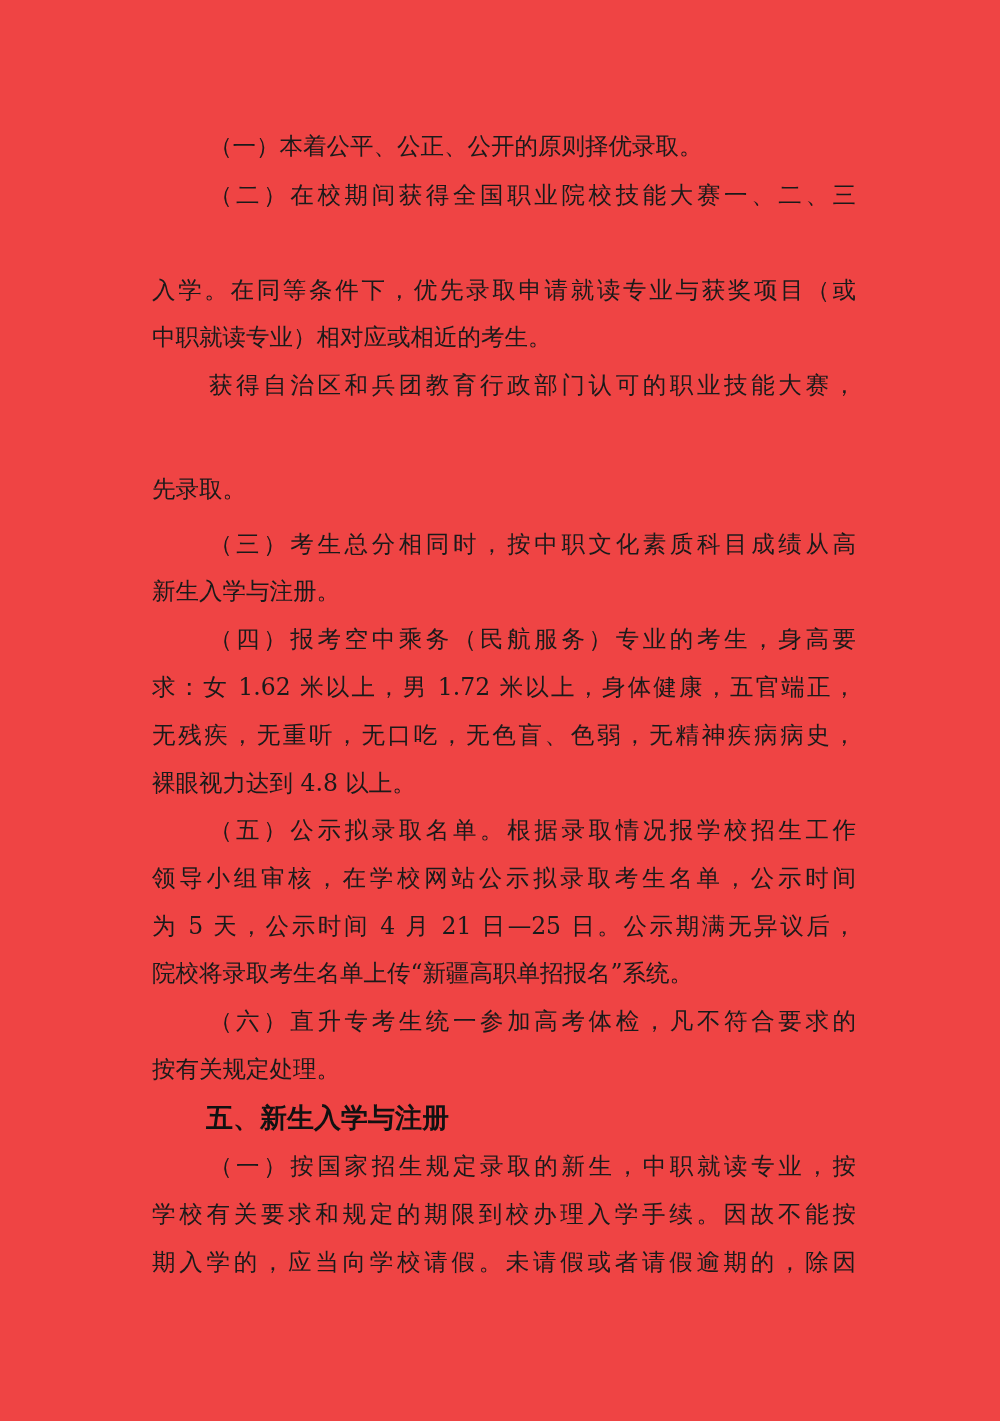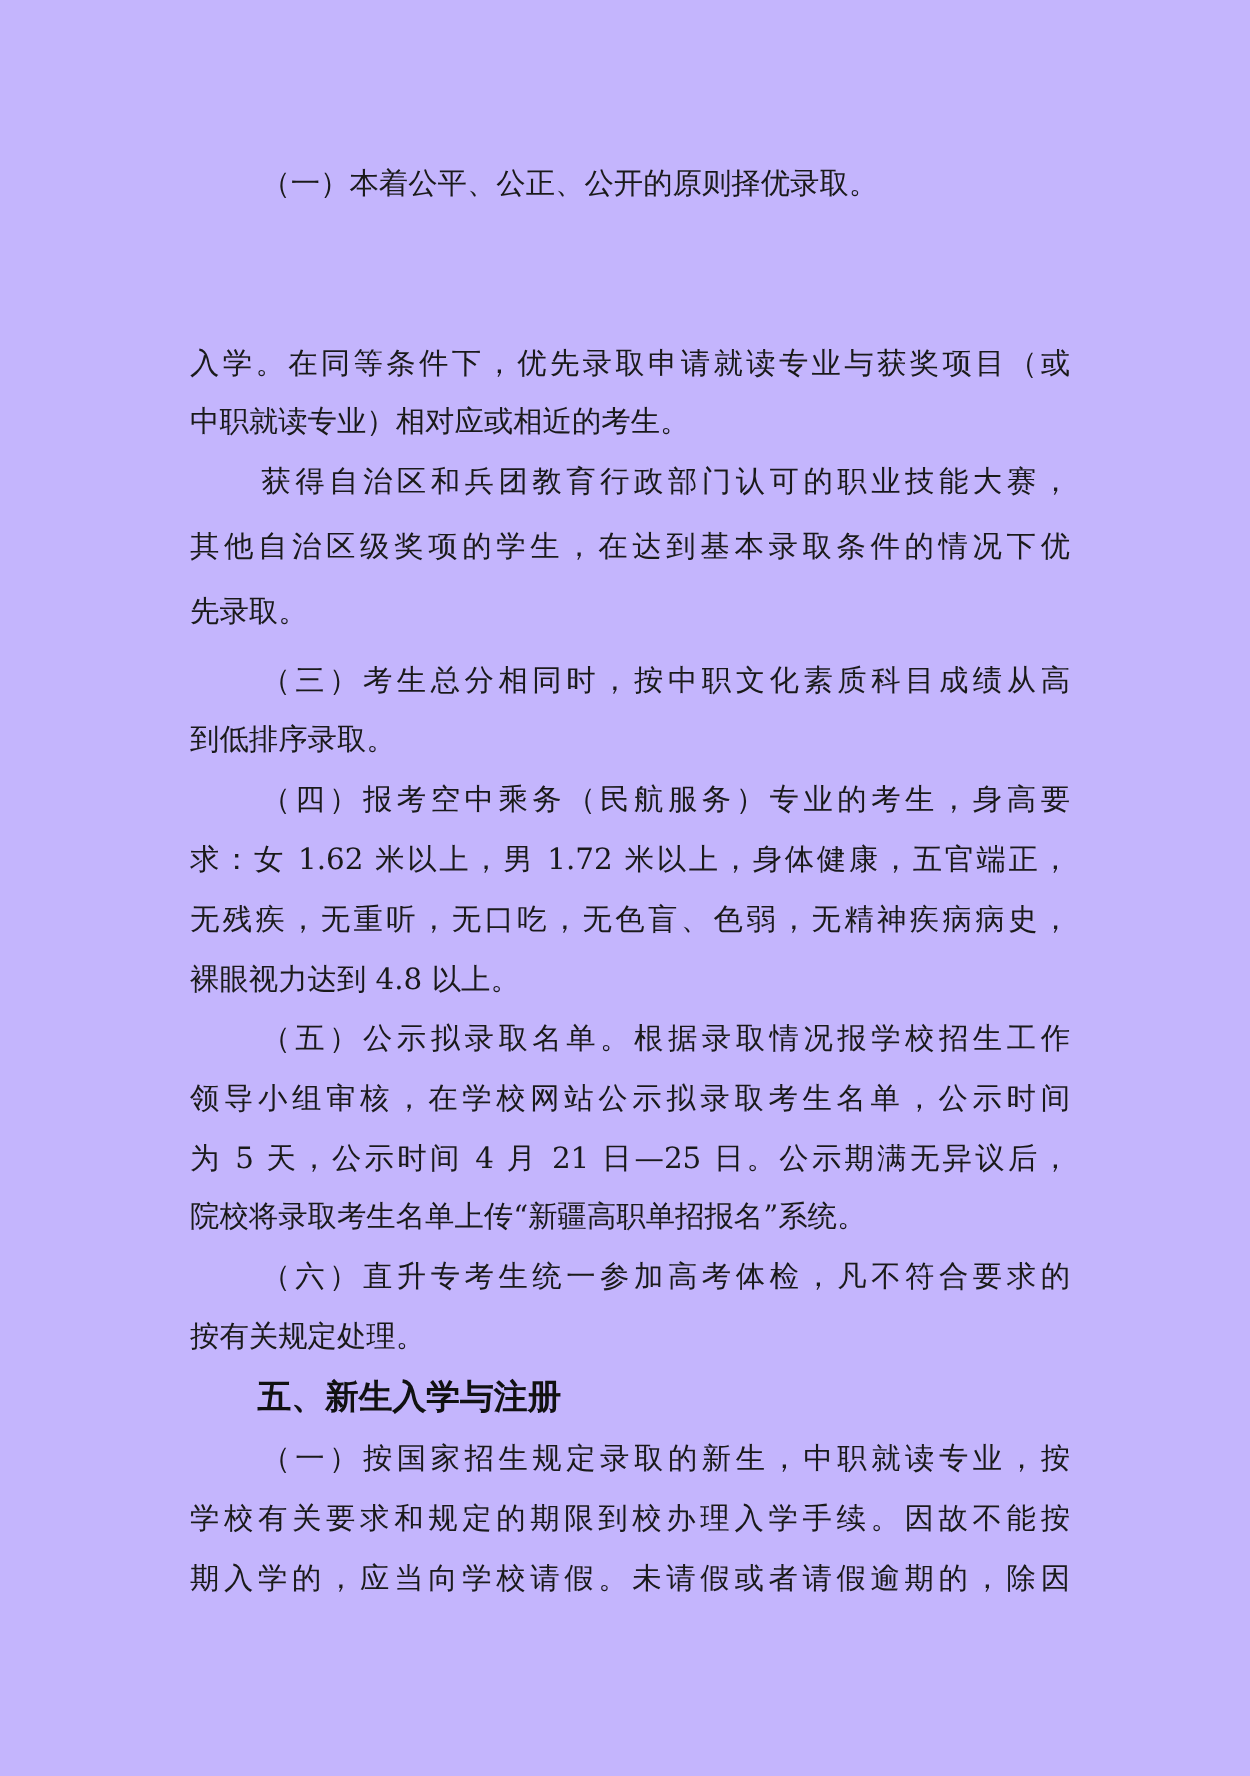--- a/index.html
+++ b/index.html
@@ -1,17 +1,17 @@
 <!DOCTYPE html>
 <html><head>
   <meta charset="utf-8">
   <style>
     html, body { margin: 0; padding: 0; background: #ffffff; }
     body { width: 1000px; height: 1421px; position: relative; overflow: hidden; }
-    .page { position: absolute; left: 0; top: 0; width: 1000px; height: 1421px; background: #c4b5fd; }
+    .page { position: absolute; left: 0; top: 0; width: 1000px; height: 1421px; background: #ef4444; }
     .line {
       position: absolute;
       left: 152px;
       width: 704px;
       height: 30px;
       line-height: 30px;
       font-family: "DejaVu Serif", "Liberation Serif", serif;
       font-size: 23.5px;
       color: #1a1a1a;
       white-space: nowrap;
@@ -33,29 +33,29 @@
       white-space: nowrap;
     }
   </style>
 </head>
 <body>
 
 <div class="page">
 
   <div class="line indent last" style="top:131px;">（一）本着公平、公正、公开的原则择优录取。</div>
 
+  <div class="line indent" style="top:180px;">（二）在校期间获得全国职业院校技能大赛一、二、三</div>
   <div class="line" style="top:275px;">入学。在同等条件下，优先录取申请就读专业与获奖项目（或</div>
   <div class="line last" style="top:322px;">中职就读专业）相对应或相近的考生。</div>
 
   <div class="line indent" style="top:370px;">获得自治区和兵团教育行政部门认可的职业技能大赛，</div>
-  <div class="line" style="top:422px;">其他自治区级奖项的学生，在达到基本录取条件的情况下优</div>
   <div class="line last" style="top:474px;">先录取。</div>
 
   <div class="line indent" style="top:529px;">（三）考生总分相同时，按中职文化素质科目成绩从高</div>
-  <div class="line last" style="top:576px;">到低排序录取。</div>
+  <div class="line last" style="top:576px;">新生入学与注册。</div>
 
   <div class="line indent" style="top:624px;">（四）报考空中乘务（民航服务）专业的考生，身高要</div>
   <div class="line" style="top:672px;">求：女 1.62 米以上，男 1.72 米以上，身体健康，五官端正，</div>
   <div class="line" style="top:720px;">无残疾，无重听，无口吃，无色盲、色弱，无精神疾病病史，</div>
   <div class="line last" style="top:768px;">裸眼视力达到 4.8 以上。</div>
 
   <div class="line indent" style="top:815px;">（五）公示拟录取名单。根据录取情况报学校招生工作</div>
   <div class="line" style="top:863px;">领导小组审核，在学校网站公示拟录取考生名单，公示时间</div>
   <div class="line" style="top:911px;">为 5 天，公示时间 4 月 21 日—25 日。公示期满无异议后，</div>
   <div class="line last" style="top:958px;">院校将录取考生名单上传“新疆高职单招报名”系统。</div>

